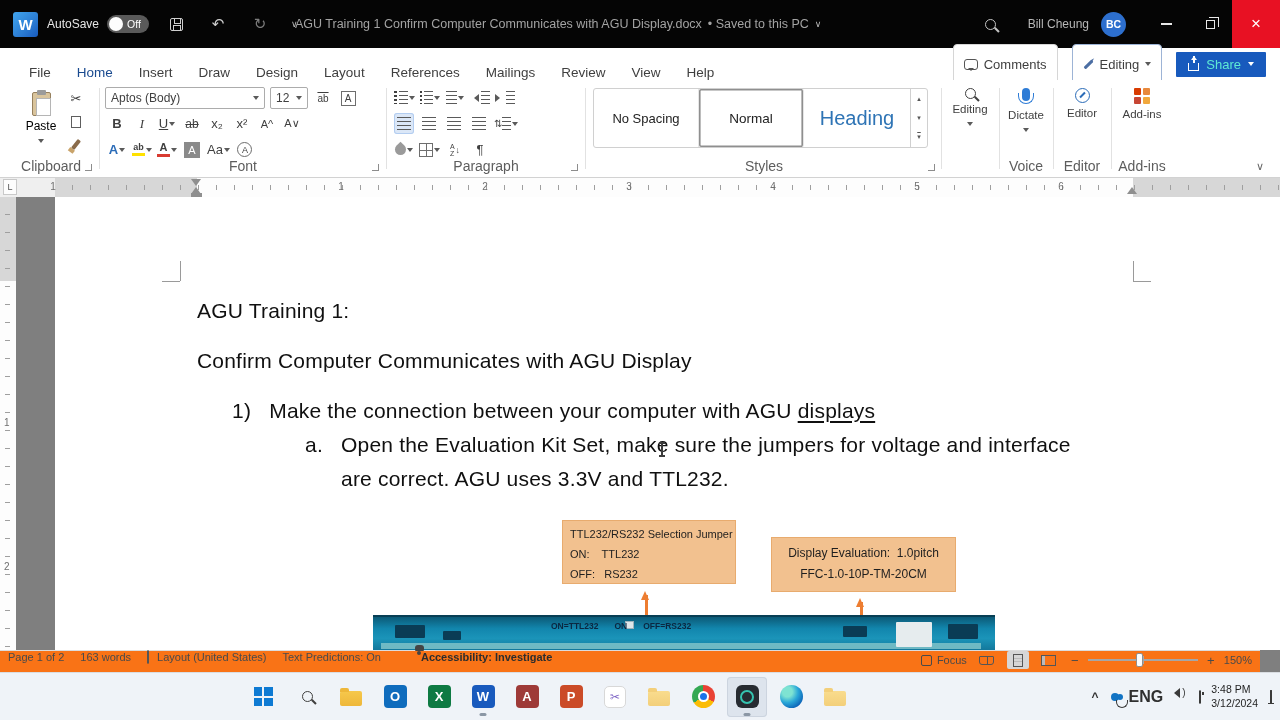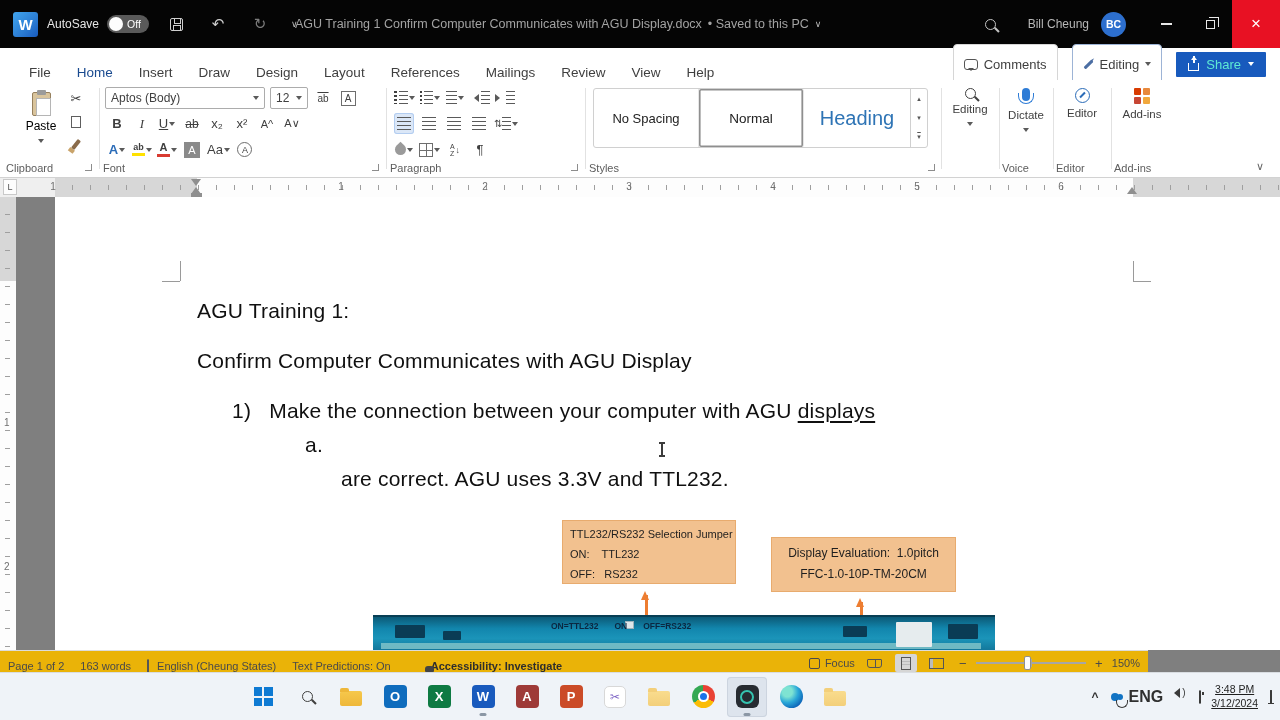--- a/index.html
+++ b/index.html
@@ -52,21 +52,21 @@
   .share-btn { display:flex; align-items:center; gap:7px; background:#185abd; color:#5eead4; border-radius:1px; padding:5px 12px; font-size:13px; }
   .i-share { width:11px; height:8px; border:1.4px solid #fff; border-top:none; position:relative; margin-top:6px; }
   .i-share::before { content:""; position:absolute; left:4px; top:-7px; width:1.4px; height:7px; background:#fff; }
   .i-share::after { content:""; position:absolute; left:1.6px; top:-10px; border:3px solid transparent; border-bottom:4px solid #fff; }
   .share-btn .dd { border-top-color:#fff; }
 
   
   .ribbon { position:absolute; left:0; top:80px; width:1280px; height:98px; background:#fff; border-bottom:1px solid #d2d2d2; font-size:12px; color:#3f3f3f; }
   .rg { position:absolute; top:0; height:97px; }
   .gsep { position:absolute; top:8px; bottom:8px; width:1px; background:#e2e2e2; }
-  .glabel { position:absolute; bottom:3px; left:0; right:0; font-size:11px; color:#5d5d5d; }
+  .glabel { position:absolute; bottom:3px; left:0; right:0; text-align:center; font-size:14px; color:#5d5d5d; }
   .launcher { position:absolute; bottom:6px; right:4px; width:7px; height:7px; border-right:1.3px solid #8d8d8d; border-bottom:1.3px solid #8d8d8d; }
   .row { position:absolute; display:flex; align-items:center; gap:5px; }
   .r1 { top:7px; } .r2 { top:33px; } .r3 { top:59px; }
   .ib { min-width:20px; height:21px; display:inline-flex; align-items:center; justify-content:center; border-radius:3px; color:#3f3f3f; font-size:13px; gap:1px; }
   .ib.sel { background:#dbe7f7; box-shadow:inset 0 0 0 1px #b3cdf0; }
   .combo { display:flex; align-items:center; justify-content:space-between; border:1px solid #acacac; border-radius:2px; height:22px; padding:0 5px; font-size:12px; background:#fff; }
   
   .paste-btn { position:absolute; left:12px; top:6px; width:46px; height:66px; display:flex; flex-direction:column; align-items:center; justify-content:center; gap:3px; border-radius:4px; }
   .i-clip { width:19px; height:24px; background:#d9c49c; border:1px solid #96805d; border-radius:2px; position:relative; }
   .i-clip::before { content:""; position:absolute; top:-3px; left:4px; width:9px; height:5px; background:#9b9b9b; border-radius:1px; }
@@ -156,21 +156,21 @@
   .pcb-comp { position:absolute; background:#0a3c55; border-radius:1px; }
   .pcb-strip { position:absolute; left:8px; top:26px; width:600px; height:6px; background:#7fc3c9; opacity:.85; }
   .pcb-white { position:absolute; left:523px; top:5px; width:36px; height:25px; background:#e6ecee; border-radius:1px; }
   .pcb-jumper { position:absolute; left:252px; top:4px; width:9px; height:8px; background:#dfe7ea; border:1px solid #9fb3ba; }
   .pcb-text { position:absolute; left:178px; top:4px; display:flex; gap:16px; font-size:8.5px; font-weight:bold; color:#0b2740; }
   .ibeam { position:absolute; left:606px; top:245px; width:1.6px; height:15px; background:#3c3c3c; }
   .ibeam::before,.ibeam::after { content:""; position:absolute; left:-2.4px; width:6.4px; height:1.6px; background:#3c3c3c; }
   .ibeam::before { top:0; } .ibeam::after { bottom:0; }
 
   
-  .statusbar { position:absolute; left:0; top:650px; width:1148px; height:22px; background:#eab308; border-top:1px solid #dcdcdc; display:flex; align-items:flex-end; font-size:11px; color:#4a4a4a; }
+  .statusbar { position:absolute; left:0; top:650px; width:1260px; height:22px; background:#f97316; border-top:1px solid #dcdcdc; display:flex; align-items:flex-start; font-size:11px; color:#4a4a4a; }
   .sb-item { margin-left:16px; white-space:nowrap; }
   .sb-item.first { margin-left:8px; }
   .i-book { width:13px; height:9px; border:1.2px solid #555; border-radius:1px; position:relative; }
   .i-book::after { content:""; position:absolute; left:50%; top:0; bottom:0; width:1px; background:#555; }
   .i-person { width:9px; height:12px; position:relative; }
   .i-person::before { content:""; position:absolute; left:2.5px; top:0; width:4px; height:4px; border-radius:50%; background:#444; }
   .i-person::after { content:""; position:absolute; left:0; bottom:0; width:9px; height:6px; border-radius:3px 3px 1px 1px; background:#444; }
   .sb-a11y { font-weight:bold; color:#2d2d2d; margin-left:6px; }
   .sb-right { margin-left:auto; display:flex; align-items:center; gap:9px; padding-right:8px; }
   .i-focus { width:11px; height:11px; border:1.4px solid #4a4a4a; border-radius:2px; }
@@ -216,21 +216,21 @@
   .i-mic-sm { width:5px; height:9px; background:#3a3a3a; border-radius:3px; position:relative; }
   .i-mic-sm::after { content:""; position:absolute; left:-2.6px; top:3px; width:10px; height:7px; border:1.2px solid #3a3a3a; border-top:none; border-radius:0 0 6px 6px; }
   .lang-badge { font-size:16px; font-weight:bold; }
   .i-spk { width:5px; height:6px; background:#3a3a3a; position:relative; margin-right:6px; }
   .i-spk::before { content:""; position:absolute; left:1px; top:-2.5px; border-top:5.5px solid transparent; border-bottom:5.5px solid transparent; border-right:6px solid #3a3a3a; }
   .i-spk::after { content:")"; position:absolute; left:9px; top:-4px; font-size:10px; color:#3a3a3a; }
   .i-wifi { width:12px; height:8px; background:#3a3a3a; clip-path:polygon(50% 100%,0 0,100% 0); border-radius:50% 50% 0 0; }
   .i-batt { width:14px; height:7px; border:1.2px solid #3a3a3a; border-radius:2px; position:relative; }
   .i-batt::before { content:""; position:absolute; left:1px; top:1px; bottom:1px; width:70%; background:#3a3a3a; }
   .i-batt::after { content:""; position:absolute; right:-3.5px; top:1px; width:2px; height:3px; background:#3a3a3a; }
-  .clock { text-align:center; font-size:10.5px; line-height:1.3; color:#1f1f1f;text-decoration:underline; }
+  .clock { text-align:left; font-size:10.5px; line-height:1.3; color:#1f1f1f; }
   .i-bell { width:11px; height:10px; border:1.4px solid #3a3a3a; border-bottom:none; border-radius:6px 6px 2px 2px; position:relative; margin-left:2px; }
   .i-bell::after { content:""; position:absolute; left:-3px; right:-3px; bottom:-1.4px; height:1.4px; background:#3a3a3a; }
 </style>
 </head>
 <body>
 
 <header class="titlebar">
   <div class="word-logo">W</div>
   <span class="as-label">AutoSave</span>
   <div class="as-toggle">
@@ -563,20 +563,21 @@
     <i class="crop" style="left:1078px;top:84px;width:18px;height:1px;"></i>
 
     <div class="dtext" style="left:142px;top:100px;">AGU Training 1:</div>
     <div class="dtext" style="left:142px;top:150px;">Confirm Computer Communicates with AGU Display</div>
     <div class="dtext" style="left:177px;top:200px;">
       <span>1)</span>&nbsp;&nbsp;
       <span>Make the connection between your computer with AGU</span>
       <span class="ul">displays</span>
     </div>
     <div class="dtext" style="left:250px;top:234px;">a.</div>
+    <div class="dtext" style="left:286px;top:234px;">Open the Evaluation Kit Set, make sure the jumpers for voltage and interface</div>
     <div class="dtext" style="left:286px;top:268px;">are correct. AGU uses 3.3V and TTL232.</div>
 
     <div class="callout left">
       <div class="pre">TTL232/RS232 Selection Jumper</div>
       <div class="pre">ON:    TTL232</div>
       <div class="pre">OFF:   RS232</div>
     </div>
     <div class="callout right">
       <div class="pre">Display Evaluation:  1.0pitch</div>
       <div class="pre">FFC-1.0-10P-TM-20CM</div>
@@ -603,21 +604,21 @@
     </div>
 
     <i class="ibeam"></i>
   </div>
 </div>
 
 <footer class="statusbar">
   <span class="sb-item first">Page 1 of 2</span>
   <span class="sb-item">163 words</span>
   <span class="sb-item"><span class="i-book"></span></span>
-  <span class="sb-item" style="margin-left:8px;">English (Cheung States)</span>
+  <span class="sb-item" style="margin-left:8px;">Layout (United States)</span>
   <span class="sb-item">Text Predictions: On</span>
   <span class="sb-item" style="margin-left:34px;"><span class="i-person"></span></span>
   <span class="sb-a11y">Accessibility: Investigate</span>
   <div class="sb-right">
     <span style="display:flex;align-items:center;gap:5px;">
       <span class="i-focus"></span>
       <span>Focus</span>
     </span>
     <span class="vw">
         <span class="i-read"></span>

